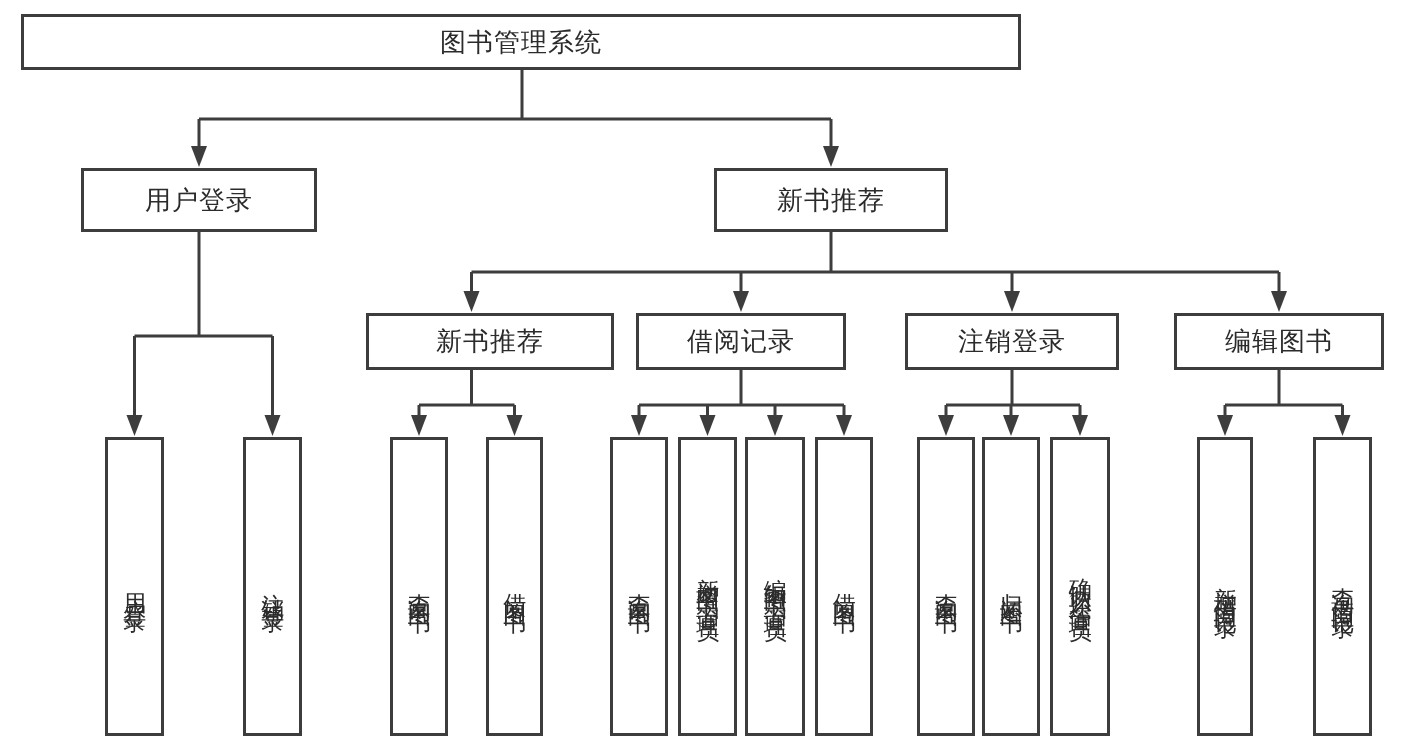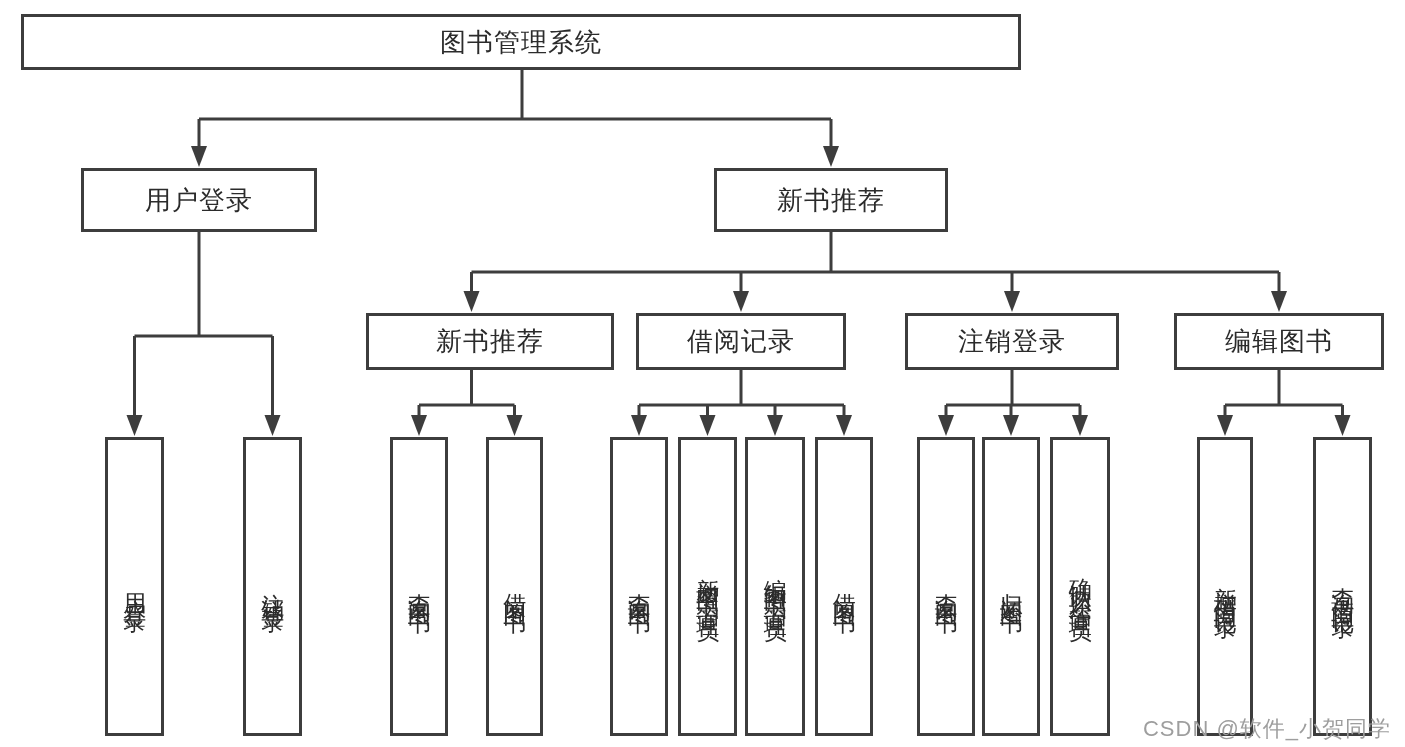--- a/index.html
+++ b/index.html
@@ -108,14 +108,13 @@
   <div class="node v" style="left:745px;top:437px;width:60px;height:299px">编辑图书（管理员）</div>
   <div class="node v" style="left:815px;top:437px;width:58px;height:299px">借阅图书</div>
 
   <div class="node v" style="left:917px;top:437px;width:58px;height:299px">查询图书</div>
   <div class="node v" style="left:982px;top:437px;width:58px;height:299px">归还图书</div>
   <div class="node v" style="left:1050px;top:437px;width:60px;height:299px">确认归还（管理员）</div>
 
   <div class="node v" style="left:1197px;top:437px;width:56px;height:299px">新增借阅记录</div>
   <div class="node v" style="left:1313px;top:437px;width:59px;height:299px">查询借阅记录</div>
 
-  <div class="watermark">CSDN @软件_小贺同学</div>
 </div>
 
 </body></html>

